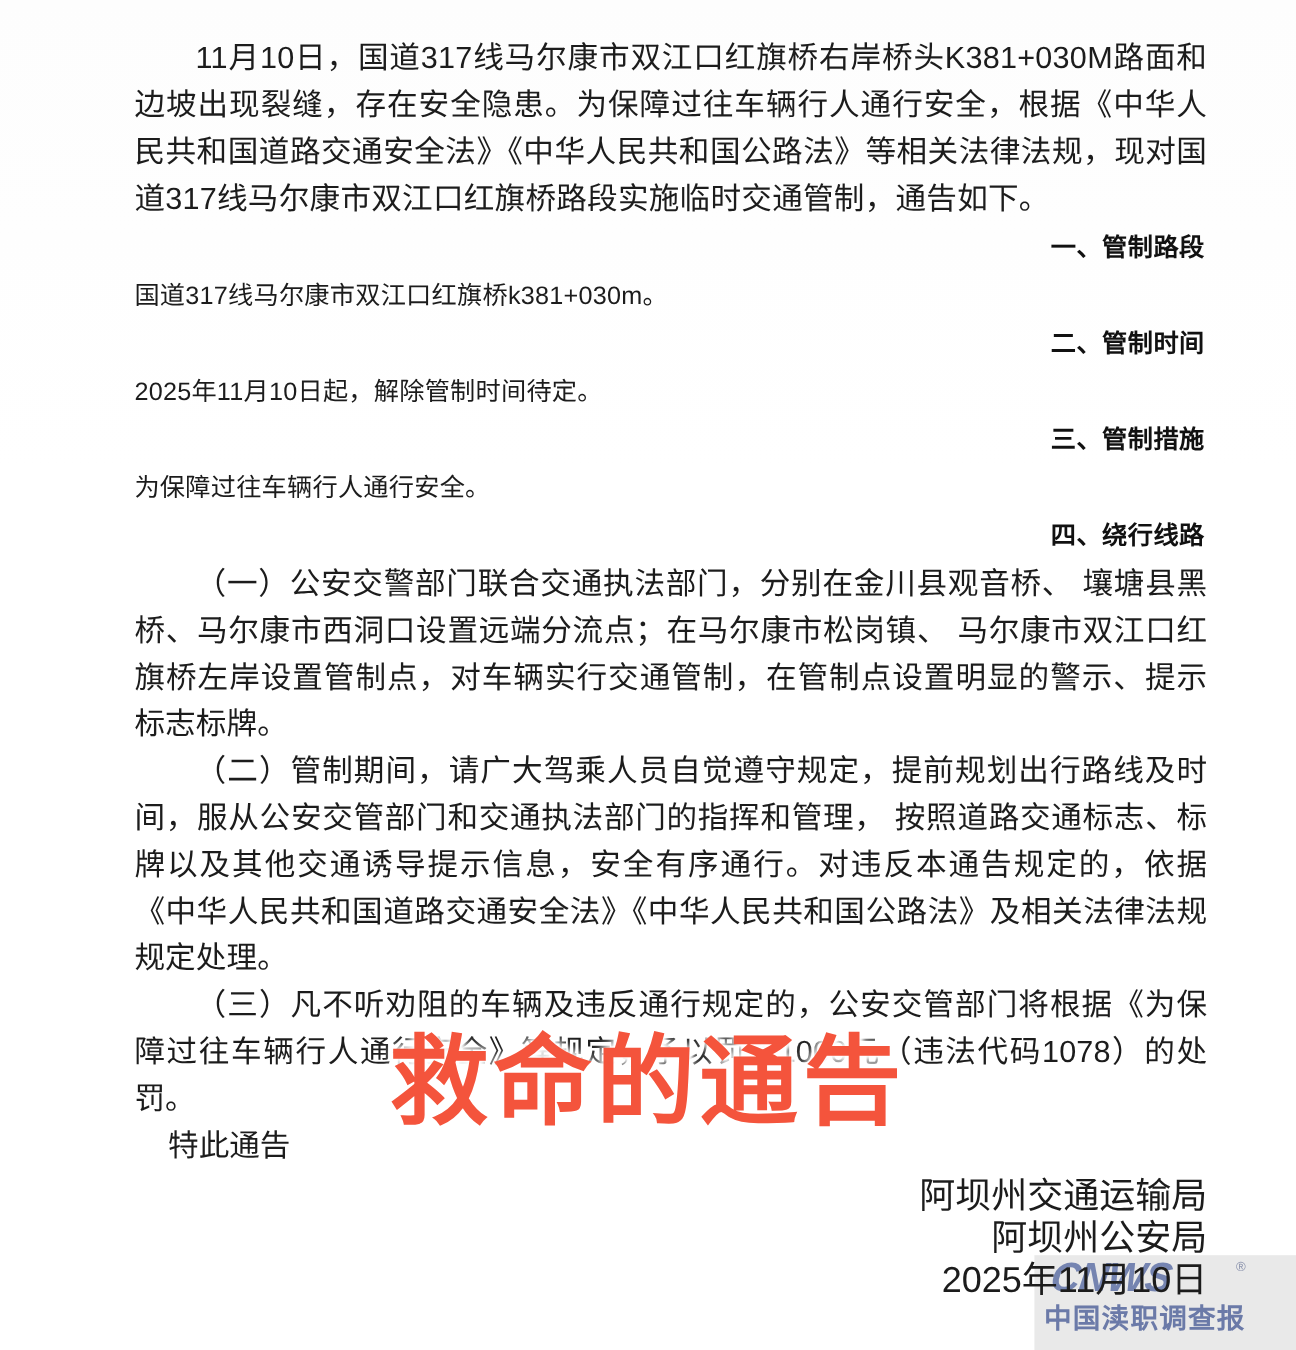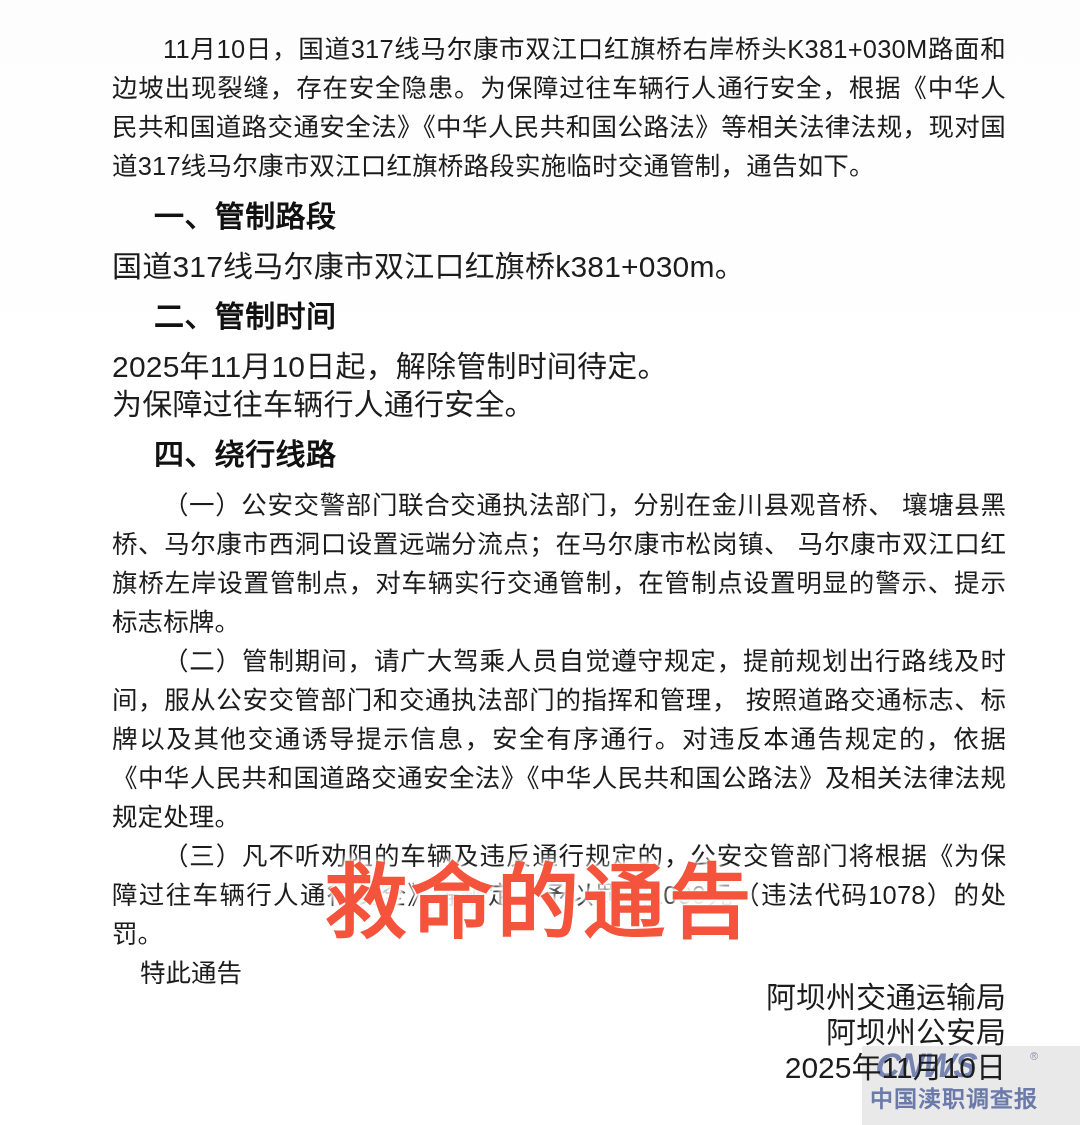--- a/index.html
+++ b/index.html
@@ -37,30 +37,31 @@
     color: #1c1c1c;
   }
   .para.indent {
     text-indent: 2em;
   }
   .lead {
     margin-bottom: 2px;
   }
 
   .section-head {
-    font-size: 30px;
+    font-size: 21px;
     line-height: 38px;
     font-weight: bold;
     text-indent: 1em;
-    margin: 12px;
+    margin: 2px;
     color: #111111;
     letter-spacing: 0.4px;
+    text-align: right;
   }
   .section-body {
-    font-size: 30px;
+    font-size: 21px;
     line-height: 38px;
     margin: 0;
     color: #1c1c1c;
     letter-spacing: 0.2px;
   }
 
   .note-para {
     font-size: 25.5px;
     line-height: 39px;
     text-align: justify;
@@ -172,20 +173,21 @@
 <div class="page">
 
   <p class="para indent lead">11月10日，国道317线马尔康市双江口红旗桥右岸桥头K381+030M路面和边坡出现裂缝，存在安全隐患。为保障过往车辆行人通行安全，根据《中华人民共和国道路交通安全法》《中华人民共和国公路法》等相关法律法规，现对国道317线马尔康市双江口红旗桥路段实施临时交通管制，通告如下。</p>
 
   <h2 class="section-head">一、管制路段</h2>
   <p class="section-body">国道317线马尔康市双江口红旗桥k381+030m。</p>
 
   <h2 class="section-head">二、管制时间</h2>
   <p class="section-body">2025年11月10日起，解除管制时间待定。</p>
 
+  <h2 class="section-head">三、管制措施</h2>
   <p class="section-body">为保障过往车辆行人通行安全。</p>
 
   <h2 class="section-head">四、绕行线路</h2>
 
 
   <p class="note-para">（一）公安交警部门联合交通执法部门，分别在金川县观音桥、 壤塘县黑桥、马尔康市西洞口设置远端分流点；在马尔康市松岗镇、 马尔康市双江口红旗桥左岸设置管制点，对车辆实行交通管制，在管制点设置明显的警示、提示标志标牌。</p>
   <p class="note-para">（二）管制期间，请广大驾乘人员自觉遵守规定，提前规划出行路线及时间，服从公安交管部门和交通执法部门的指挥和管理， 按照道路交通标志、标牌以及其他交通诱导提示信息，安全有序通行。对违反本通告规定的，依据《中华人民共和国道路交通安全法》《中华人民共和国公路法》及相关法律法规规定处理。</p>
   <p class="note-para">（三）凡不听劝阻的车辆及违反通行规定的，公安交管部门将根据《为保障过往车辆行人通行安全》等规定，予以罚款1000元（违法代码1078）的处罚。</p>
 
   <p class="closing">特此通告</p>

